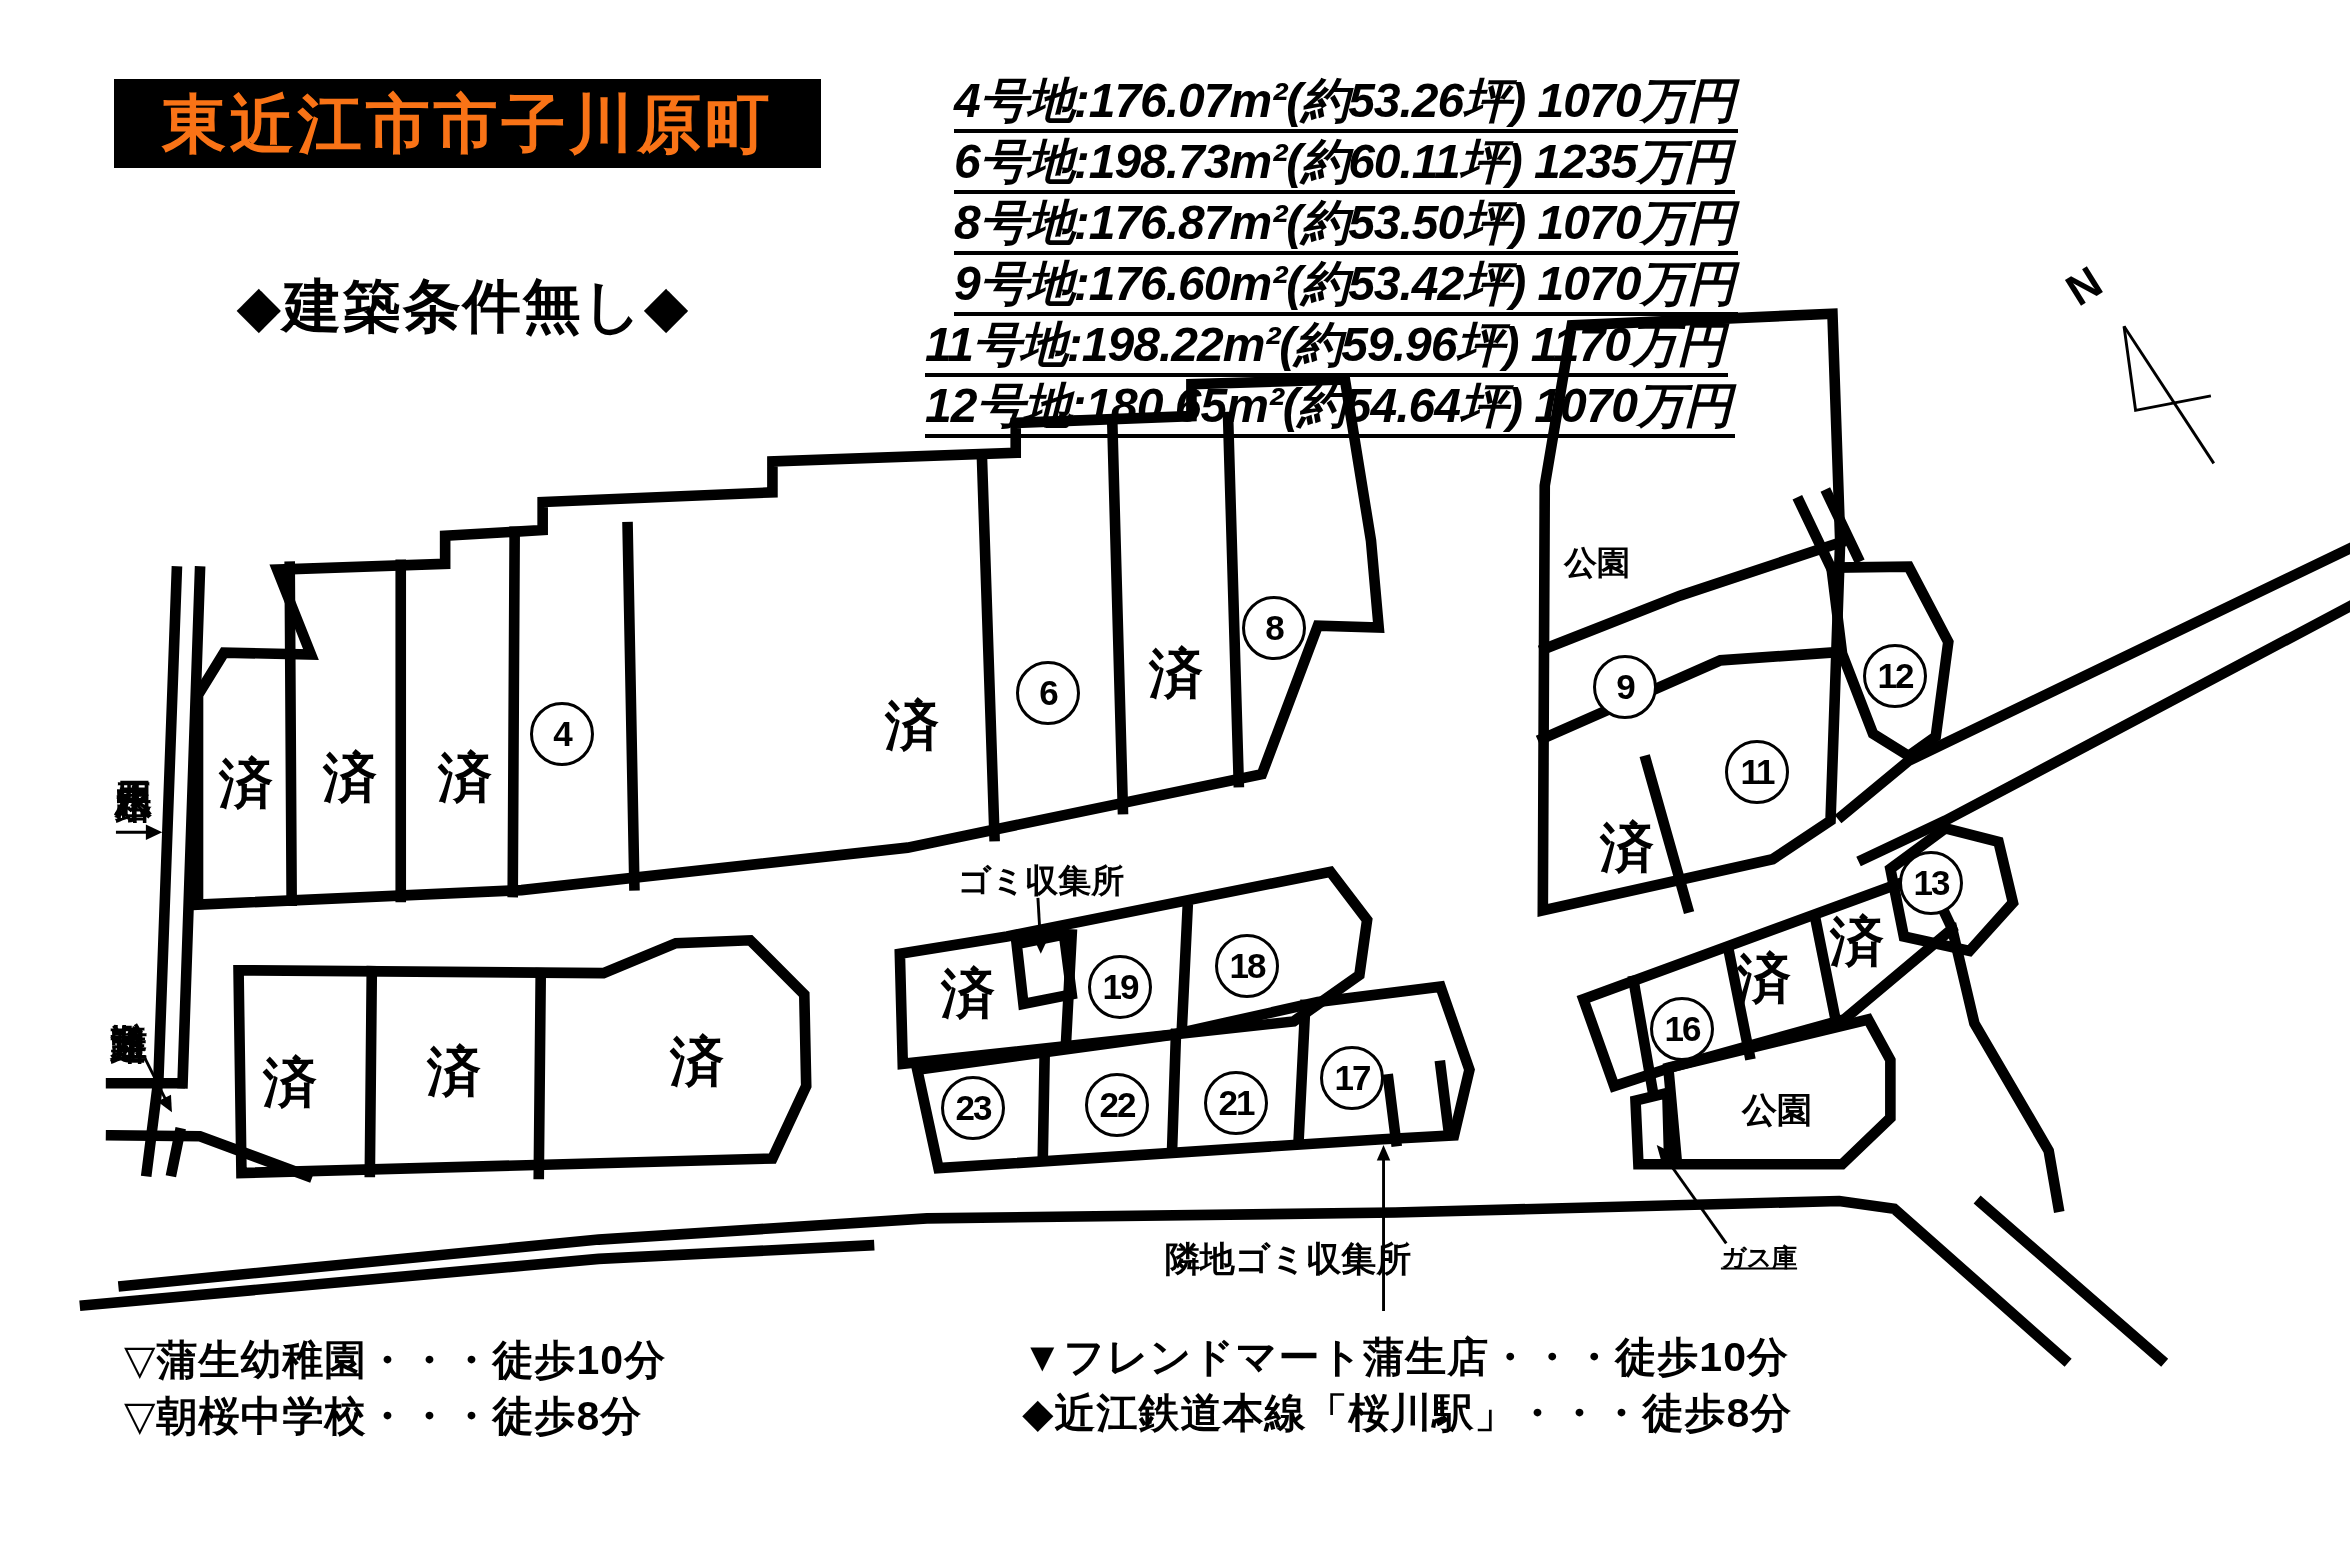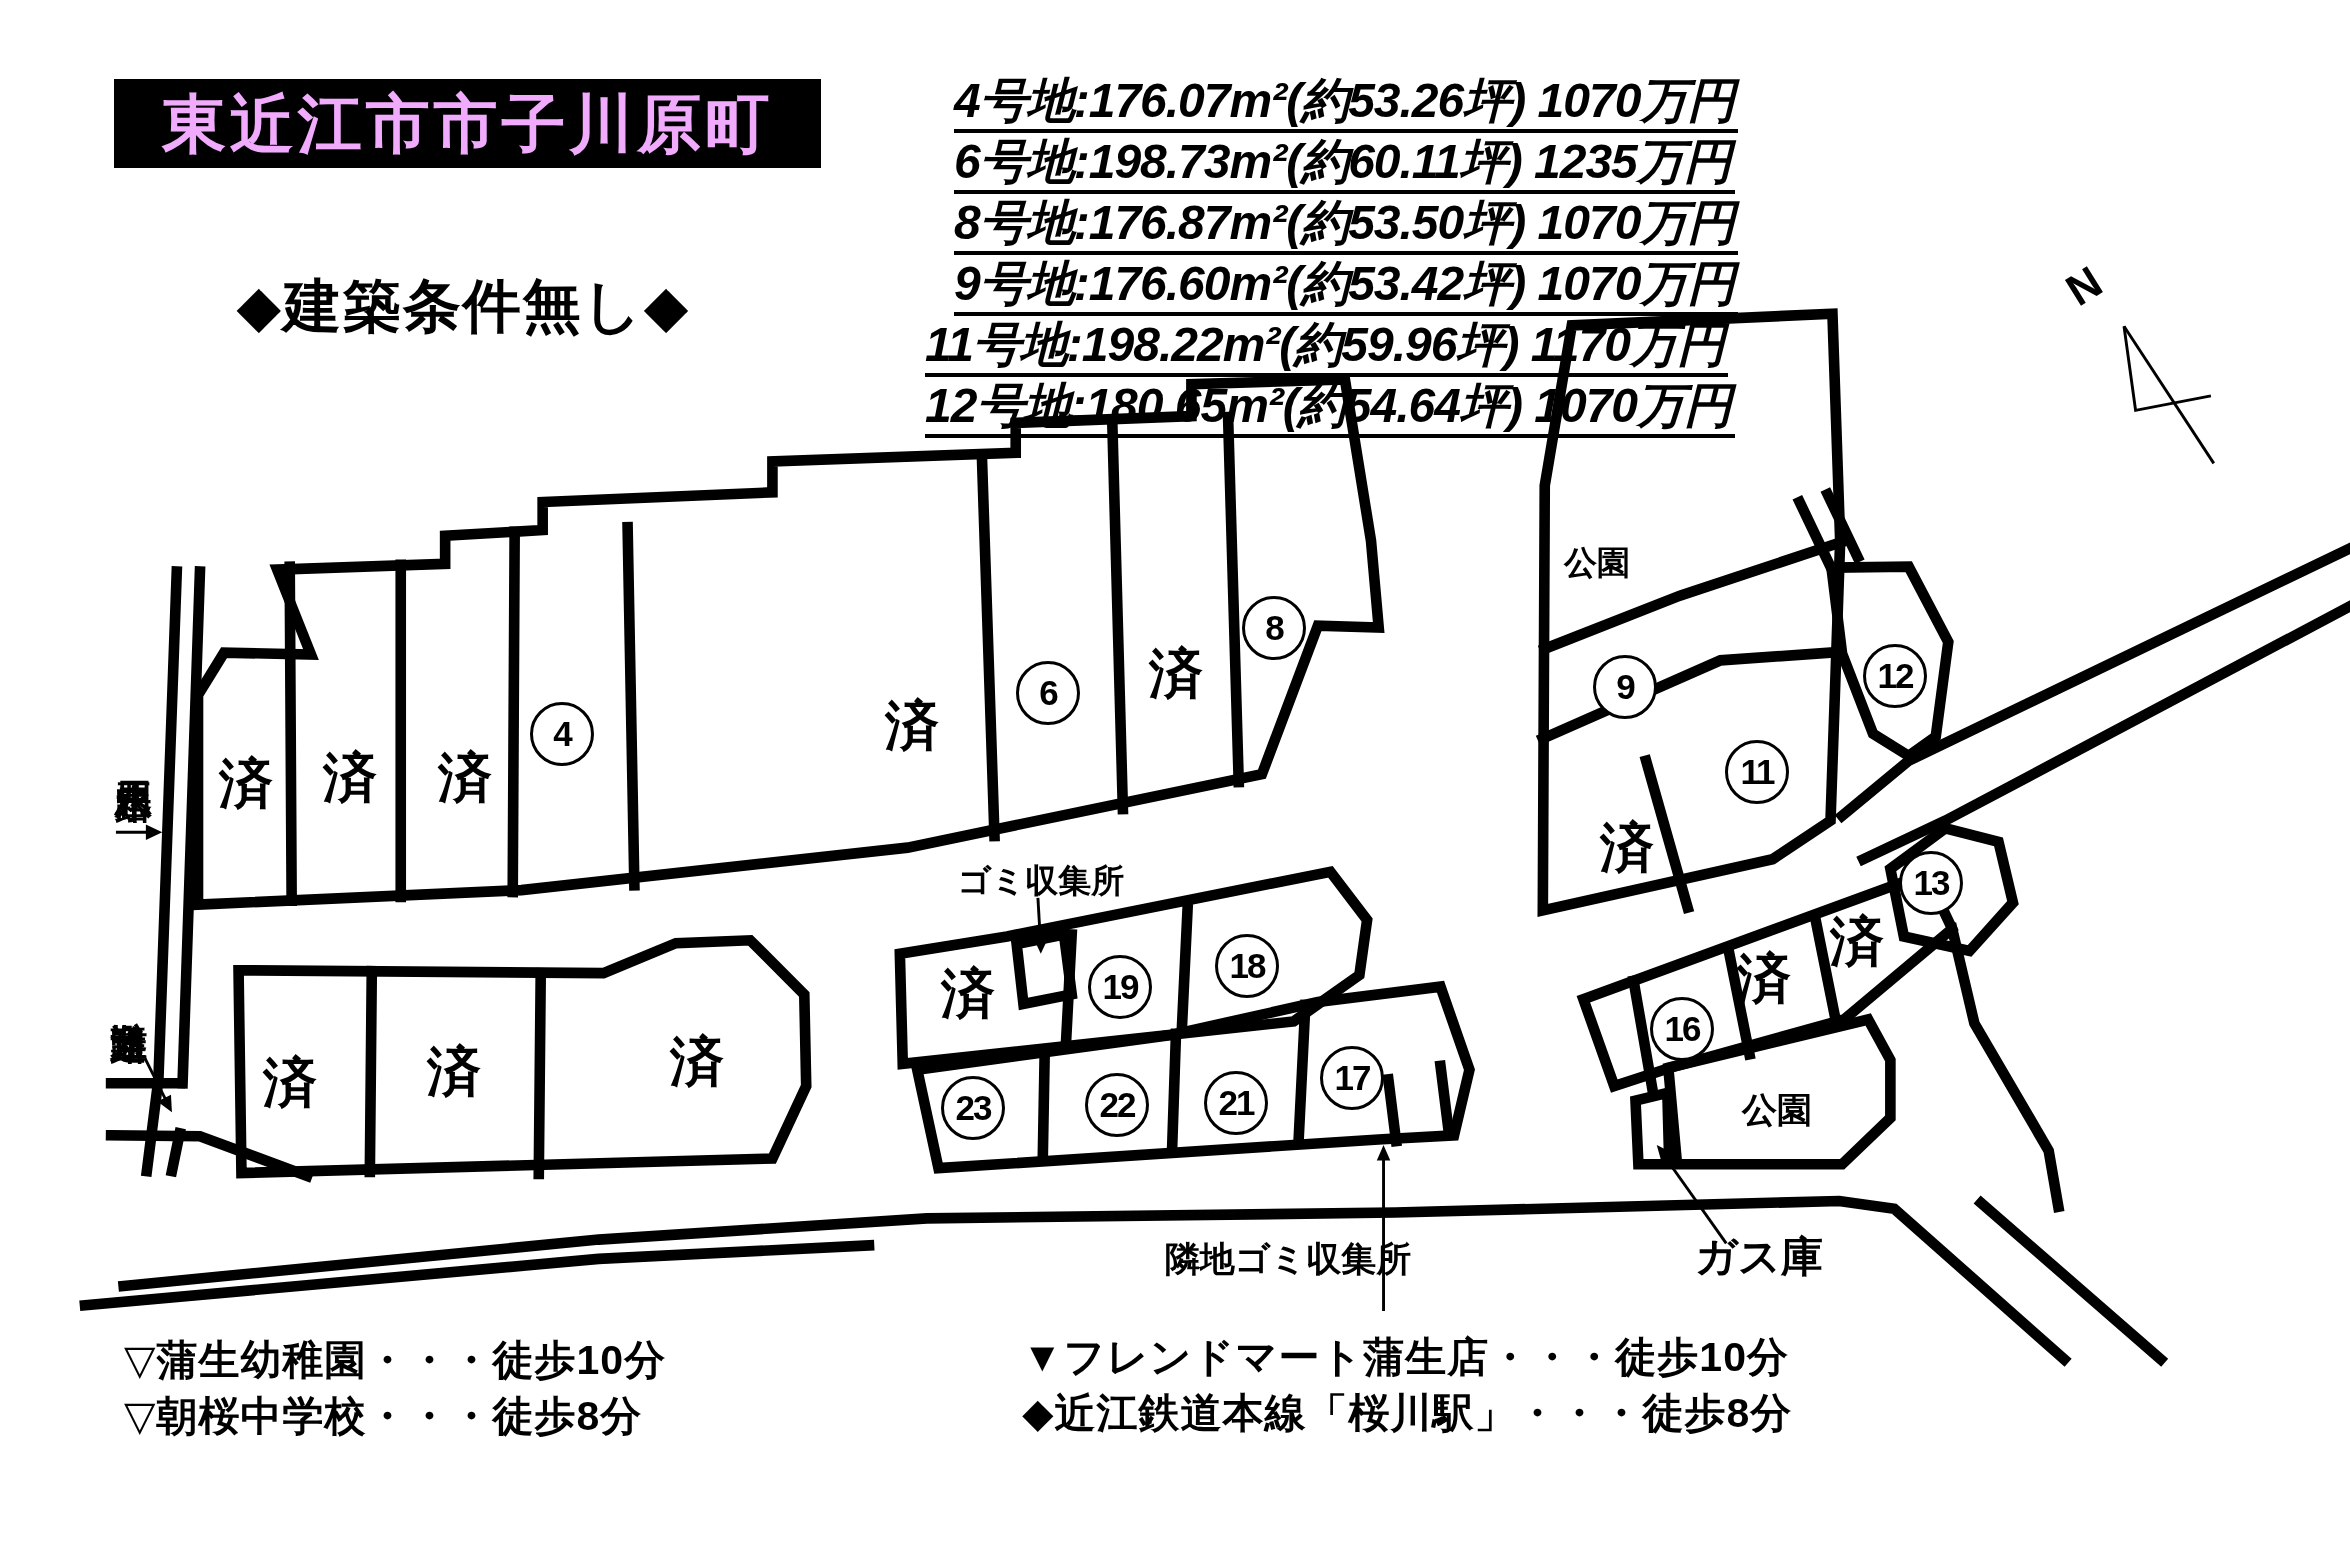--- a/index.html
+++ b/index.html
@@ -1,19 +1,19 @@
 <!DOCTYPE html>
 <html><head>
 <meta charset="utf-8">
 <style>
   html,body{margin:0;padding:0;background:#fff;}
   body{width:2350px;height:1563px;font-family:"Liberation Sans","DejaVu Sans",sans-serif;color:#000;}
   #stage{position:relative;width:2350px;height:1563px;overflow:hidden;background:#fff;}
   #map-svg{position:absolute;left:0;top:0;width:2350px;height:1563px;}
-  .title-box{position:absolute;left:114px;top:79px;width:707px;height:89px;background:#000;color:#f0abfc;
+  .title-box{position:absolute;left:114px;top:79px;width:707px;height:89px;background:#000;color:#f97316;
              font-size:64px;font-weight:bold;text-align:center;line-height:91px;letter-spacing:3.9px;}
   .subtitle{position:absolute;left:164px;top:236px;width:599px;text-align:center;
             font-size:58px;font-weight:bold;letter-spacing:1.9px;margin-top:32px;}
   .price-list{position:absolute;left:954px;top:73px;}
   .price-line{display:table;font-size:48px;font-weight:bold;line-height:56px;
               border-bottom:4.8px solid #000;padding:0 3.9px 0 0;margin-bottom:1px;white-space:nowrap;letter-spacing:-1px;font-style:italic;}
   .price-line.wide{margin-left:-29px;}
   .plot{position:absolute;transform:translate(-50%,-50%);font-weight:bold;}
   .plot.sold{font-size:54px;}
   .plot.lot{width:58px;height:58px;border:3.9px solid #000;border-radius:50%;
@@ -137,21 +137,21 @@
       <div class="plot lot" style="left: 1352px; top: 1078px;">17</div>
       <div class="plot sold" style="left: 290px; top: 1083px;">済</div>
       <div class="plot sold" style="left: 454px; top: 1072px;">済</div>
       <div class="plot sold" style="left: 697px; top: 1062px;">済</div>
     </div>
   <div>
       <div class="alabel" style="left: 1597px; top: 563px; font-size: 33px;">公園</div>
       <div class="alabel" style="left: 1777px; top: 1110px; font-size: 35px;">公園</div>
       <div class="alabel" style="left: 1041px; top: 881px; font-size: 33px;">ゴミ収集所</div>
       <div class="alabel" style="left: 1288px; top: 1259px; font-size: 35px;">隣地ゴミ収集所</div>
-      <div class="alabel" style="left: 1759px; top: 1257px; font-size: 42px;">ガス庫</div>
+      <div class="alabel" style="left: 1759px; top: 1257px; font-size: 25px; text-decoration: underline;">ガス庫</div>
     </div>
   <div>
       <div class="vlabel" style="left: 133px; top: 755px;">用悪水路</div>
       <div class="vlabel" style="left: 128px; top: 996px;">避難通路</div>
     </div>
 
   <div class="footer-col" style="left:124px;top:1332px;">
       <div class="footer-line">▽蒲生幼稚園・・・徒歩10分</div>
       <div class="footer-line">▽朝桜中学校・・・徒歩8分</div>
     </div>

